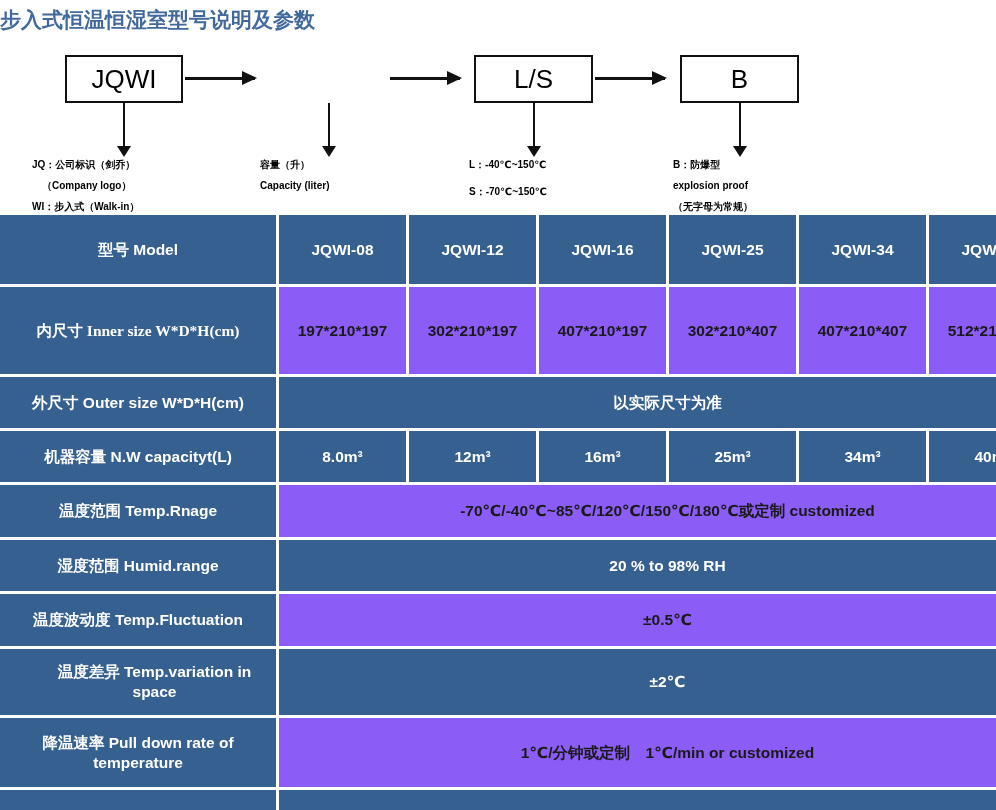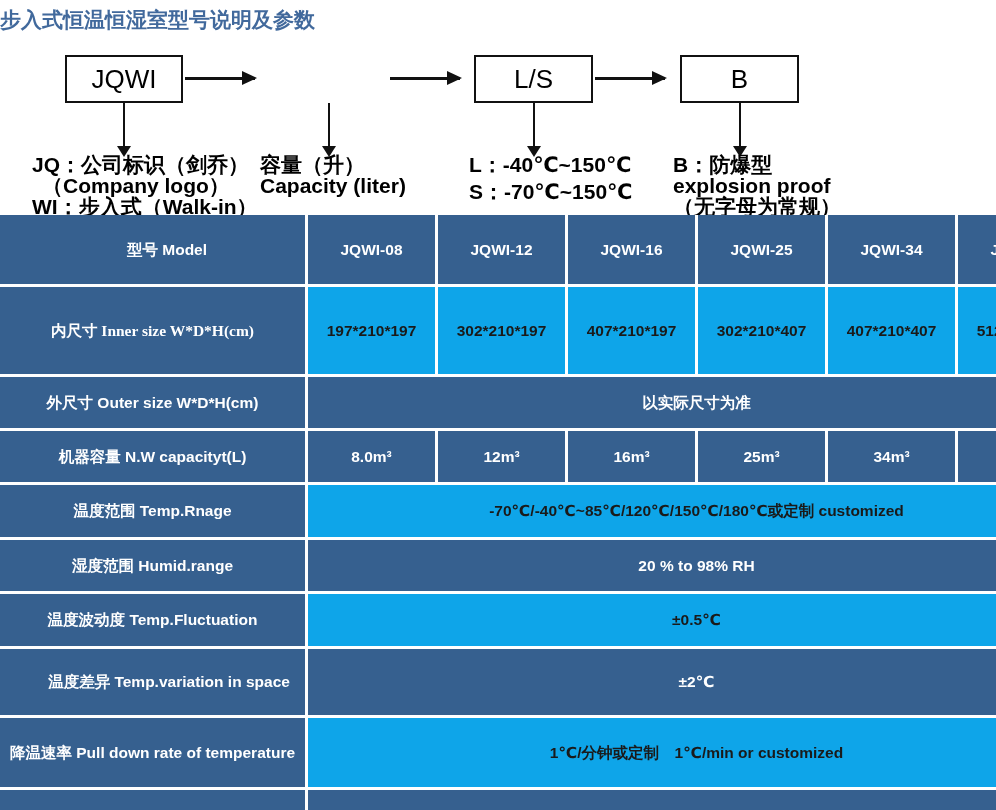--- a/index.html
+++ b/index.html
@@ -92,21 +92,21 @@
     border-right: 7px solid transparent;
   }
   .varrow.v1 { left: 95px; }
   .varrow.v2 { left: 300px; }
   .varrow.v3 { left: 505px; }
   .varrow.v4 { left: 711px; }
 
   .dlegend {
     position: absolute;
     top: 104px;
-    font-size: 21px;
+    font-size: 10px;
     font-weight: bold;
     color: #000000;
     line-height: 21px;
     white-space: nowrap;
   }
   .dlegend.l1 { left: 4px;   text-align: left;   }
   .dlegend.l2 { left: 232px; width: 150px; }
   .dlegend.l3 { left: 441px; text-align: left;   }
   .dlegend.l4 { left: 645px; text-align: left;   }
 
@@ -134,21 +134,21 @@
   .lbl {
     background: #36608f;
     color: #ffffff;
     width: 270px;
   }
   .cell-blue {
     background: #36608f;
     color: #ffffff;
   }
   .cell-white {
-    background: #0ea5e9;
+    background: #8b5cf6;
     color: #1a1a1a;
   }
   .colw { width: 121px; margin-left: 12px; }
 </style>
 </head>
 <body>
 
 <div class="page-title">步入式恒温恒湿室型号说明及参数</div>
 
 <div class="diagram">
@@ -192,21 +192,21 @@
   <div class="dlegend l4">
     <div>B：防爆型</div>
     <div>explosion proof</div>
     <div>（无字母为常规）</div>
   </div>
 </div>
 
 <table class="spec-table">
   <tbody>
     <tr id="header-row">
-      <td class="lbl" style="height:65px;padding-left:32px;">型号 Model</td>
+      <td class="lbl" style="height:65px;">型号 Model</td>
     <td class="cell-blue colw">JQWI-08</td>
         <td class="cell-blue colw">JQWI-12</td>
         <td class="cell-blue colw">JQWI-16</td>
         <td class="cell-blue colw">JQWI-25</td>
         <td class="cell-blue colw">JQWI-34</td>
         <td class="cell-blue colw">JQWI-40</td>
       </tr>
   <tr>
         <td class="lbl" style="height: 83px; font-family: Liberation Serif, serif;">内尺寸 Inner size W*D*H(cm)</td>
         <td class="cell-white colw">197*210*197</td>

